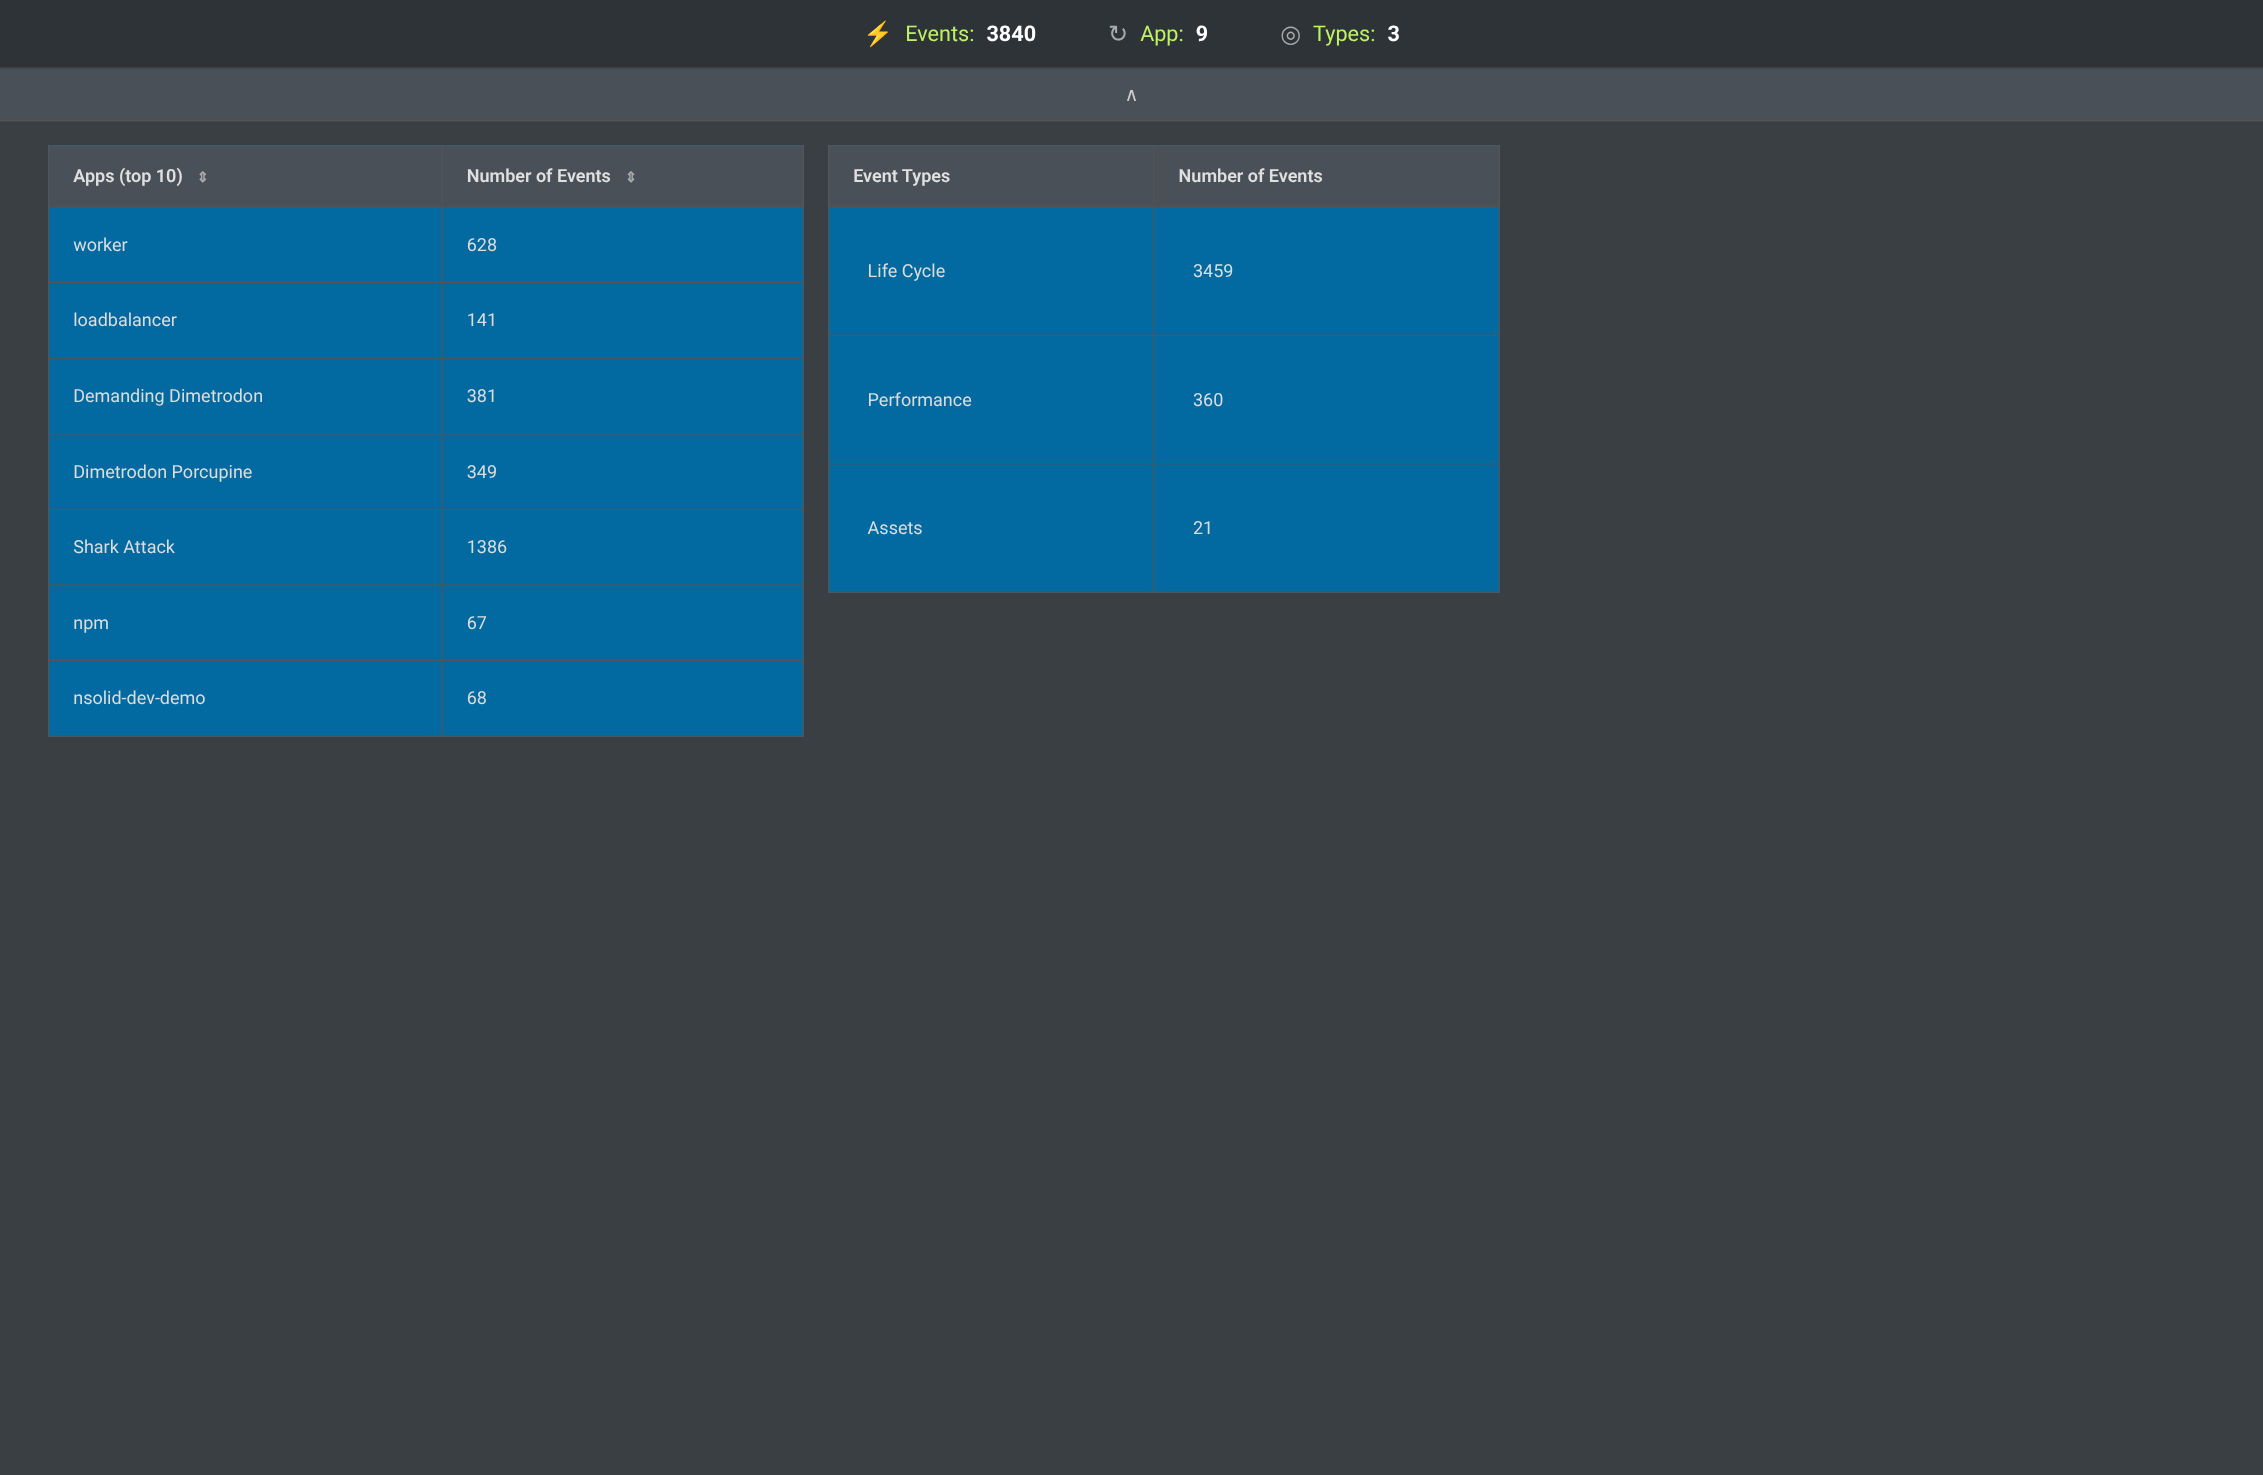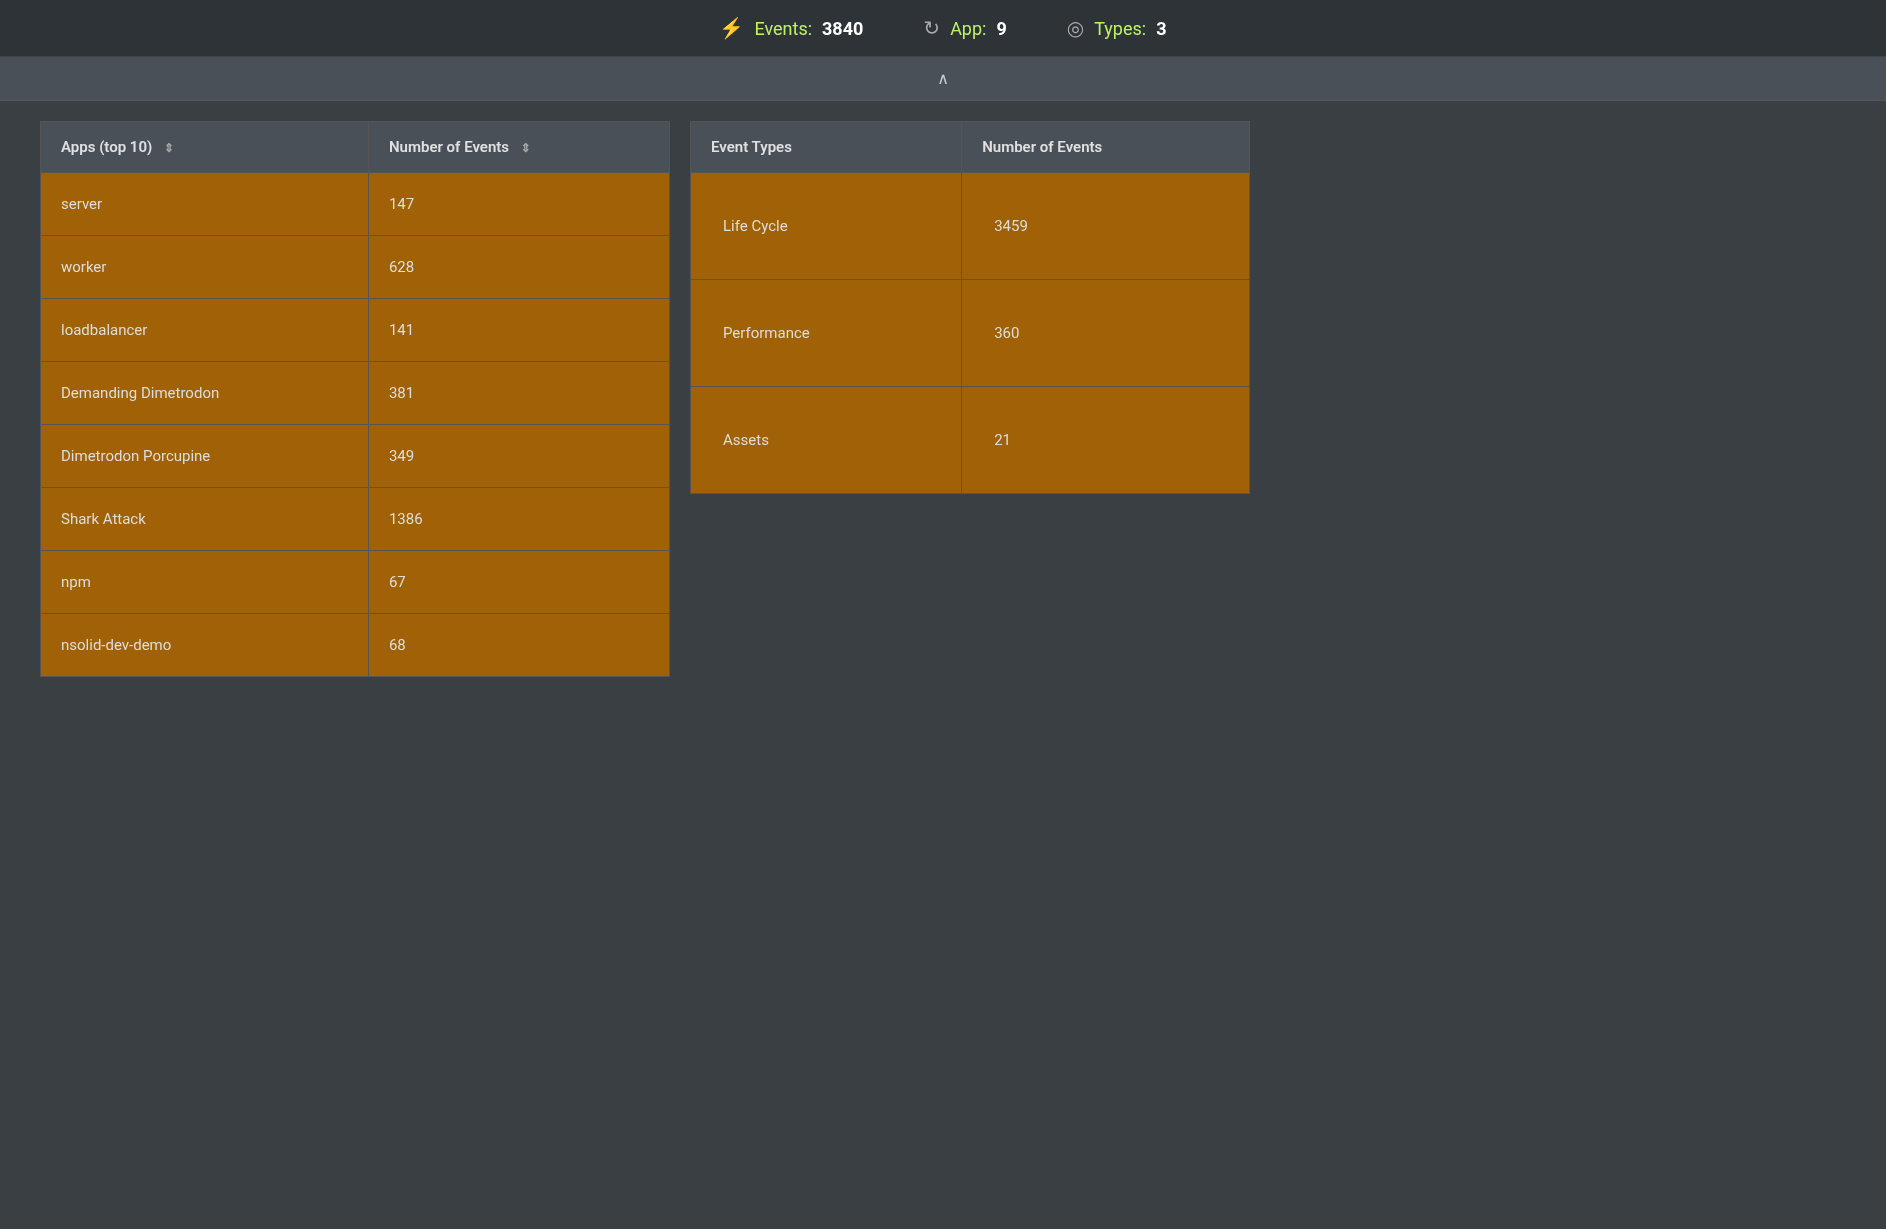--- a/index.html
+++ b/index.html
@@ -64,21 +64,21 @@
 
     .main-content {
       padding: 20px 40px;
       display: flex;
       gap: 20px;
     }
 
     .data-table {
       width: 100%;
       border-collapse: collapse;
-      background-color: #a16207;
+      background-color: #0369a1;
     }
 
     .data-table thead tr {
       background-color: #4a5058;
     }
 
     .data-table thead th {
       padding: 16px 20px;
       text-align: left;
       font-weight: 600;
@@ -157,24 +157,20 @@
             <span>Apps (top 10)</span>
             <span class="sort-icon">⇕</span>
           </th>
           <th>
             <span>Number of Events</span>
             <span class="sort-icon">⇕</span>
           </th>
         </tr>
       </thead>
       <tbody id="apps-tbody">
-      <tr>
-      <td>server</td>
-      <td>147</td>
-    </tr>
           <tr>
       <td>worker</td>
       <td>628</td>
     </tr>
           <tr>
       <td>loadbalancer</td>
       <td>141</td>
     </tr>
           <tr>
       <td>Demanding Dimetrodon</td>

